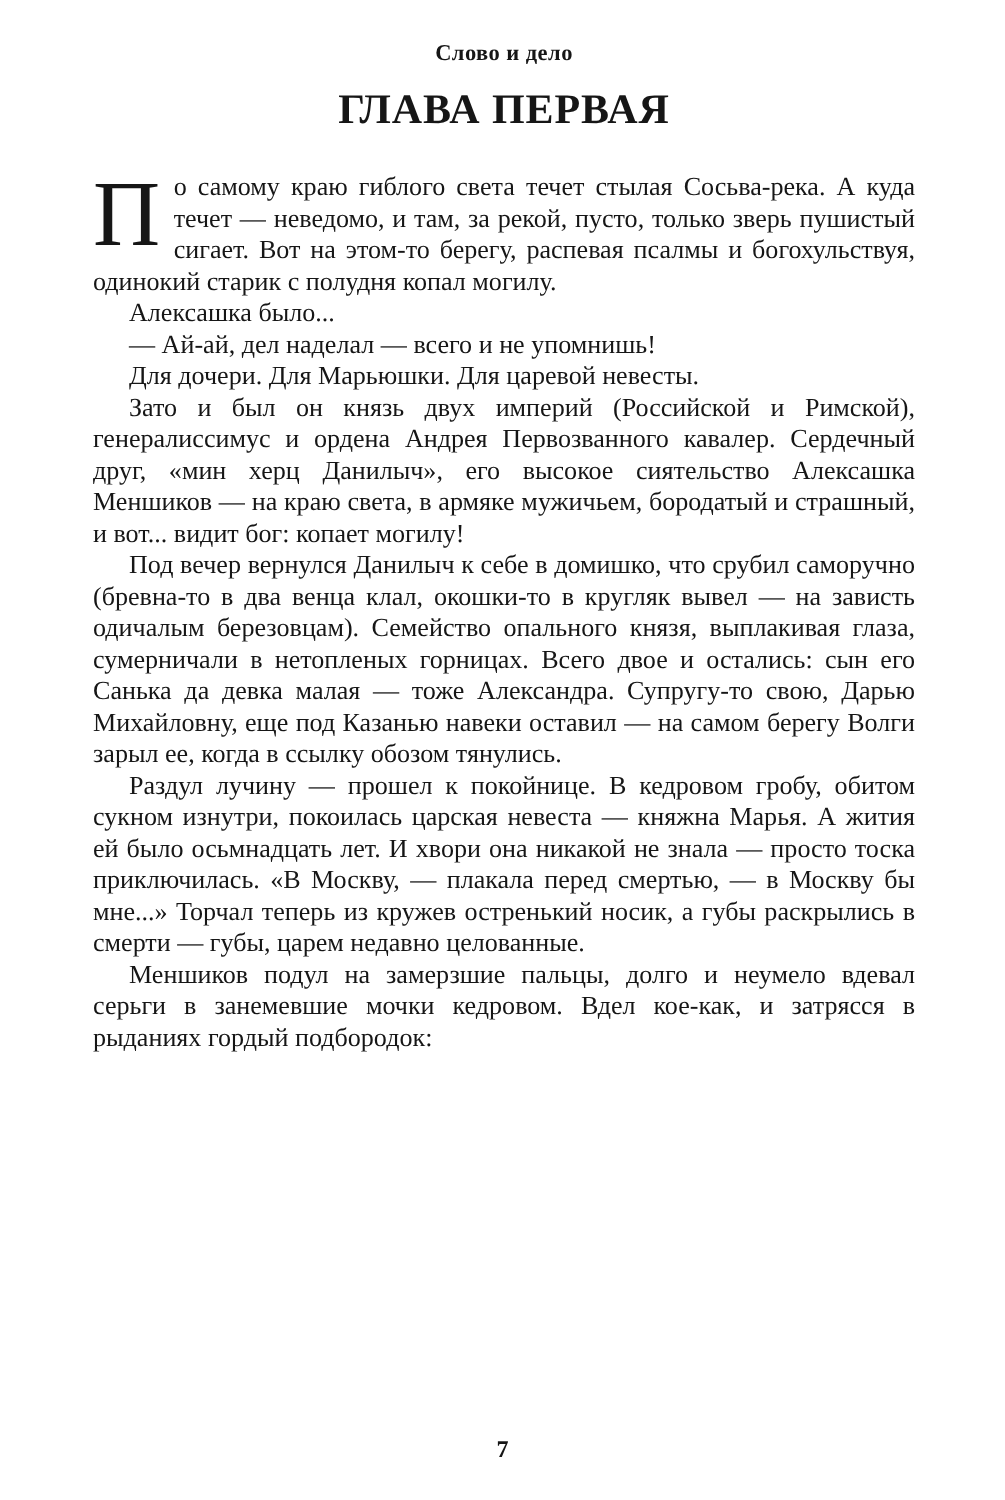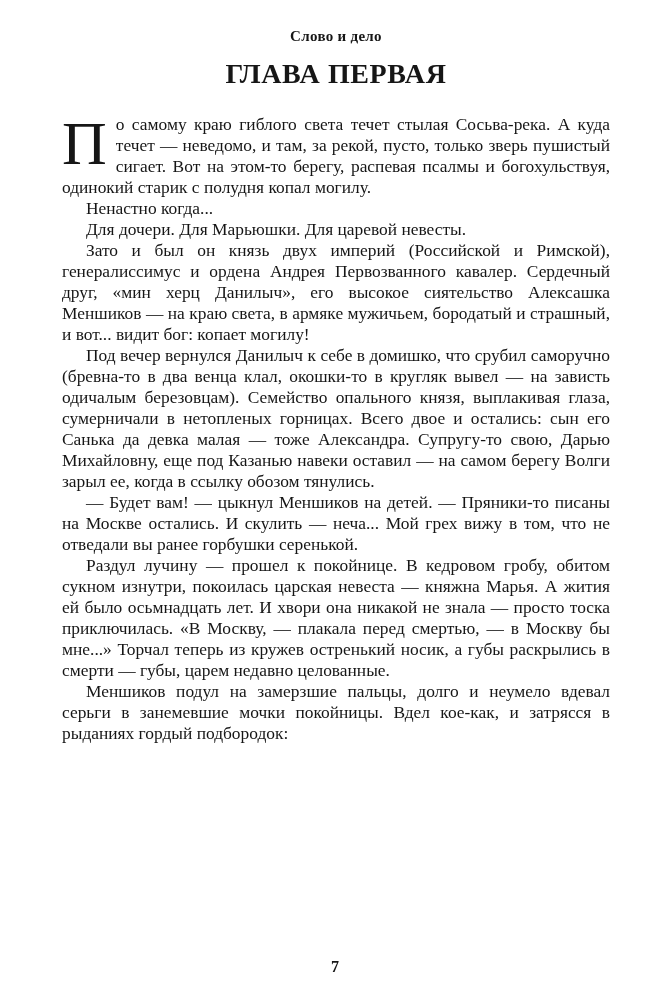--- a/index.html
+++ b/index.html
@@ -68,25 +68,25 @@
 <div class="page">
 
   <div class="running-header">Слово и дело</div>
 
   <h1 class="chapter-title">ГЛАВА ПЕРВАЯ</h1>
 
   <div class="body-text">
 
     <p class="para first"><span class="dropcap">П</span><span>о самому краю гиблого света течет стылая Сосьва-река. А куда течет — неведомо, и там, за рекой, пусто, только зверь пушистый сигает. Вот на этом-то берегу, распевая псалмы и богохульствуя, одинокий старик с полудня копал могилу.</span></p>
 
-    <p class="para">Ненастно когда...</p>
+    <p class="para">Алексашка было...</p>
+    <p class="para">— Ай-ай, дел наделал — всего и не упомнишь!</p>
     <p class="para">Для дочери. Для Марьюшки. Для царевой невесты.</p>
     <p class="para">Зато и был он князь двух империй (Российской и Римской), генералиссимус и ордена Андрея Первозванного кавалер. Сердечный друг, «мин херц Данилыч», его высокое сиятельство Алексашка Меншиков — на краю света, в армяке мужичьем, бородатый и страшный, и вот... видит бог: копает могилу!</p>
     <p class="para">Под вечер вернулся Данилыч к себе в домишко, что срубил саморучно (бревна-то в два венца клал, окошки-то в кругляк вывел — на зависть одичалым березовцам). Семейство опального князя, выплакивая глаза, сумерничали в нетопленых горницах. Всего двое и остались: сын его Санька да девка малая — тоже Александра. Супругу-то свою, Дарью Михайловну, еще под Казанью навеки оставил — на самом берегу Волги зарыл ее, когда в ссылку обозом тянулись.</p>
-    <p class="para">— Будет вам! — цыкнул Меншиков на детей. — Пряники-то писаны на Москве остались. И скулить — неча... Мой грех вижу в том, что не отведали вы ранее горбушки серенькой.</p>
     <p class="para">Раздул лучину — прошел к покойнице. В кедровом гробу, обитом сукном изнутри, покоилась царская невеста — княжна Марья. А жития ей было осьмнадцать лет. И хвори она никакой не знала — просто тоска приключилась. «В Москву, — плакала перед смертью, — в Москву бы мне...» Торчал теперь из кружев остренький носик, а губы раскрылись в смерти — губы, царем недавно целованные.</p>
-    <p class="para">Меншиков подул на замерзшие пальцы, долго и неумело вдевал серьги в занемевшие мочки покойницы. Вдел кое-как, и затрясся в рыданиях гордый подбородок:</p>
+    <p class="para">Меншиков подул на замерзшие пальцы, долго и неумело вдевал серьги в занемевшие мочки кедровом. Вдел кое-как, и затрясся в рыданиях гордый подбородок:</p>
 
   </div>
 
   <div class="page-number">7</div>
 
 </div>
 
 </body></html>

